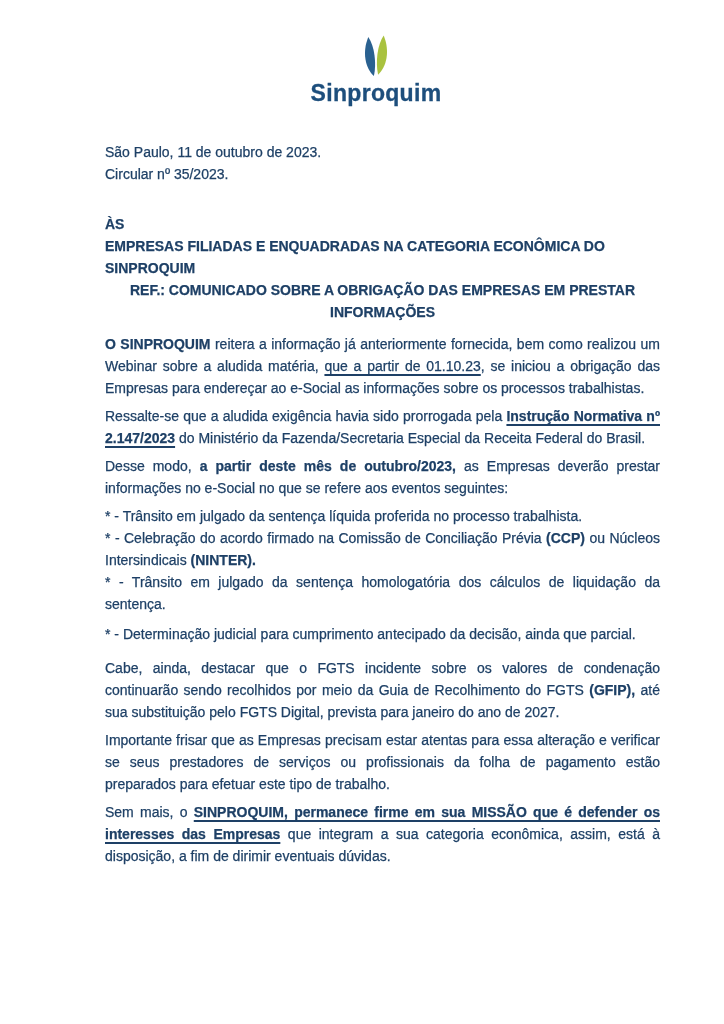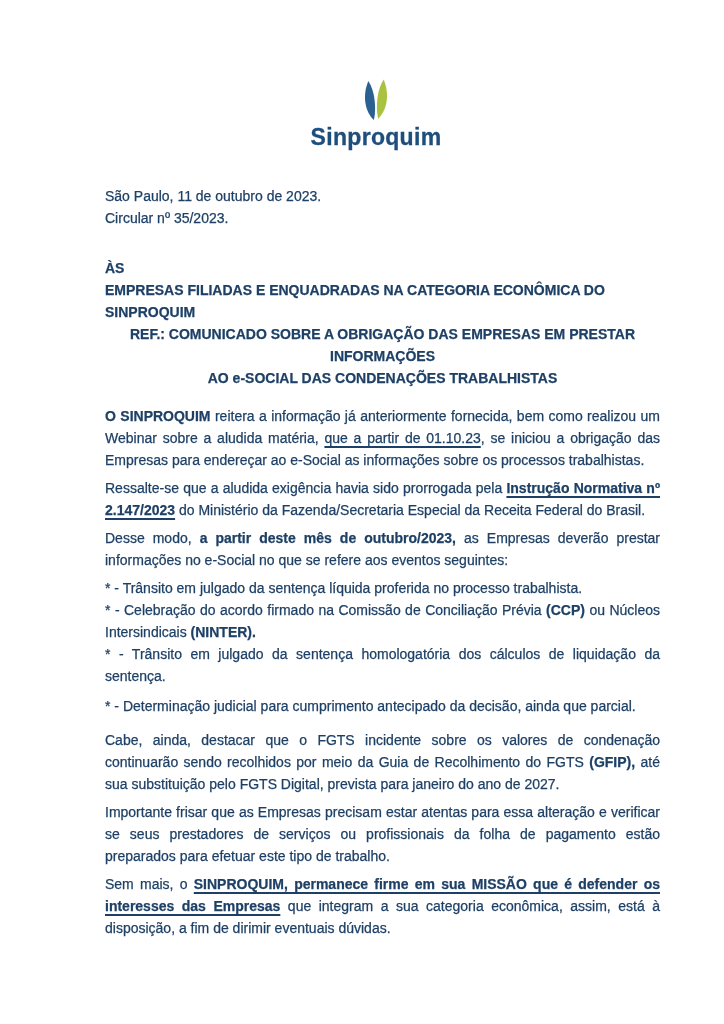--- a/index.html
+++ b/index.html
@@ -9,33 +9,33 @@
     width:724px;height:1024px;
     background:var(--page-bg,#ffffff);
     font-family:"Liberation Sans",sans-serif;
     color:var(--body-text,#1e4066);
     -webkit-text-stroke:0.25px var(--body-text,#1e4066);
     overflow:hidden;
     box-sizing:border-box;
   }
   .content{padding:0 64px 0 105px;}
   
-  .logo-block{padding-top:78px;text-align:center;margin-bottom:34px;}
+  .logo-block{padding-top:34px;text-align:center;margin-bottom:34px;}
   .logo-inner{display:inline-block;transform:translateX(14px);}
   .logo-mark{display:block;margin:0 auto 1px;}
   .wordmark{
     font-size:23px;font-weight:700;letter-spacing:0.3px;
     color:var(--wordmark,#1d4e7c);
     -webkit-text-stroke:0.3px var(--wordmark,#1d4e7c);
   }
   
   p{margin:0;font-size:14px;line-height:22px;}
   .date-block{margin-bottom:28px;}
   .recipient{margin-bottom:0;font-weight:700;}
-  .subject{margin-bottom:16px;font-weight:700;text-align:center;}
+  .subject{margin-bottom:10px;font-weight:700;text-align:center;}
   .letter-body p{text-align:justify;}
   .letter-body [data-kind="para"]{margin:0 0 6px;}
   .letter-body .group{margin:0 0 8px;}
   .letter-body .group p{margin:0;}
   .letter-body [data-kind="det"]{margin:0 0 12px;}
   .letter-body [data-kind="sem"]{margin:0 0 8px;}
   .b{font-weight:700;}
   .u{text-decoration:underline;text-decoration-thickness:1.5px;text-underline-offset:2.5px;}
 </style>
 </head>
@@ -60,21 +60,20 @@
       <p>Circular nº 35/2023.</p>
     </div>
 
     <div class="recipient">
       <p>ÀS</p>
       <p>EMPRESAS FILIADAS E ENQUADRADAS NA CATEGORIA ECONÔMICA DO SINPROQUIM</p>
     </div>
 
     <div class="subject">
       <p>REF.: COMUNICADO SOBRE A OBRIGAÇÃO DAS EMPRESAS EM PRESTAR INFORMAÇÕES</p>
-      <p>AO e-SOCIAL DAS CONDENAÇÕES TRABALHISTAS</p>
     </div>
 
     <div class="letter-body">
         <p data-kind="para"><span class="b">O SINPROQUIM</span><span> reitera a informação já anteriormente fornecida, bem como realizou um Webinar sobre a aludida matéria, </span><span class="u">que a partir de 01.10.23</span><span>, se iniciou a obrigação das Empresas para endereçar ao e-Social as informações sobre os processos trabalhistas.</span></p>
         <p data-kind="para"><span>Ressalte-se que a aludida exigência havia sido prorrogada pela </span><span class="b u">Instrução Normativa nº 2.147/2023</span><span> do Ministério da Fazenda/Secretaria Especial da Receita Federal do Brasil.</span></p>
         <p data-kind="para"><span>Desse modo, </span><span class="b">a partir deste mês de outubro/2023,</span><span> as Empresas deverão prestar informações no e-Social no que se refere aos eventos seguintes:</span></p>
         <div class="group" data-kind="bullets">
           <p data-kind="bullet"><span>* - Trânsito em julgado da sentença líquida proferida no processo trabalhista.</span></p>
           <p data-kind="bullet"><span>* - Celebração do acordo firmado na Comissão de Conciliação Prévia </span><span class="b">(CCP)</span><span> ou Núcleos Intersindicais </span><span class="b">(NINTER).</span></p>
           <p data-kind="bullet"><span>* - Trânsito em julgado da sentença homologatória dos cálculos de liquidação da sentença.</span></p>

